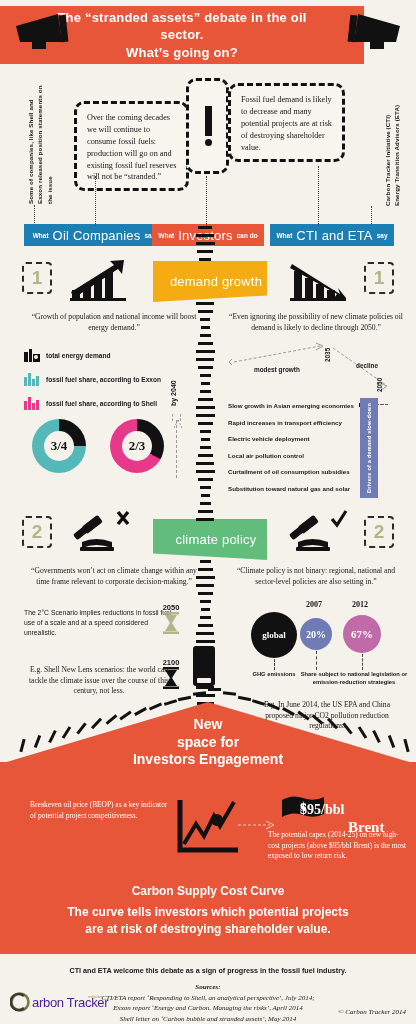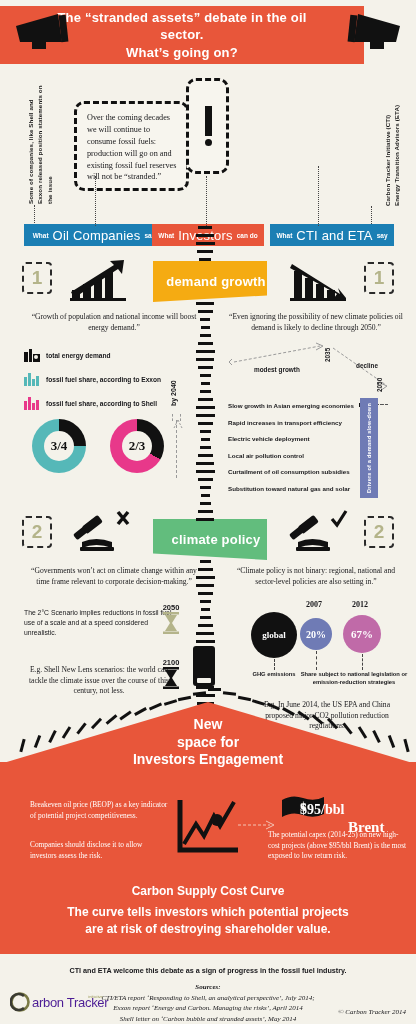--- a/index.html
+++ b/index.html
@@ -68,21 +68,21 @@
   .numbadge {
     position:absolute; width:30px; height:32px; border:2px dashed #2a2a2a;
     border-radius:4px; display:flex; align-items:center; justify-content:center;
     color:#b4b48a; font-size:19px; font-weight:bold;
     font-family:"Liberation Sans", sans-serif;
   }
 
   
   .cbanner {
     position:absolute; display:flex; align-items:center; justify-content:center;
-    color:#fff; font-size:13px; font-weight:bold; letter-spacing:.2px;padding-left:12px;
+    color:#fff; font-size:13px; font-weight:normal; letter-spacing:.2px;padding-left:12px;
   }
   .cbanner.demand {
     left:153px; top:261px; width:114px; height:41px; background:#f5ab12;
     clip-path: polygon(0 0, 100% 0, 100% 84%, 0 100%);
   }
   .cbanner.climate {
     left:153px; top:519px; width:114px; height:41px; background:#62bd7d;
     clip-path: polygon(0 0, 100% 0, 100% 100%, 0 84%);
   }
   .ztick {
@@ -266,20 +266,23 @@
   <div class="vdots" style="left:371px; top:206px; height:18px;"></div>
 
   <div class="bubble b1">
     <span>Over the coming decades we will continue to consume fossil fuels: production will go on and existing fossil fuel reserves will not be “stranded.”</span>
   </div>
   <div class="bubble b2">
     <div class="excl">
       <div class="bar"></div>
         <div class="dot"></div>
     </div>
+  </div>
+  <div class="bubble b3">
+    <span>Fossil fuel demand is likely to decrease and many potential projects are at risk of destroying shareholder value.</span>
   </div>
 
   <div class="colbar left">
     <span class="small">What</span>
     <span class="big">Oil Companies</span>
     <span class="small">say</span>
   </div>
   <div class="colbar mid">
     <span class="small">What</span>
     <span class="big">Investors</span>
@@ -588,21 +591,20 @@
   </div>
   <div class="orange"></div>
 
   <div class="newspace">
     <div>New</div>
     <div>space for</div>
     <div>Investors Engagement</div>
   </div>
 
   <div class="otext" style="left:30px; top:800px; width:140px;">Breakeven oil price (BEOP) as a key indicator of potential project competitiveness.</div>
-  <div class="otext" style="left:30px; top:840px; width:140px;">Companies should disclose it to allow investors assess the risk.</div>
 
   <div style="position:absolute; left:176px; top:798px;">
     <svg width="66" height="58" viewBox="0 0 66 58">
         <g stroke="#111" fill="none" stroke-width="5">
       <path d="M4 2 L4 52 L62 52"></path>
       <path d="M8 46 L20 26 L28 38 L38 18 L44 28 L58 4" stroke-width="4"></path>
     </g>
         <circle cx="41" cy="22" r="6" fill="#111"></circle>
       </svg>
   </div>

